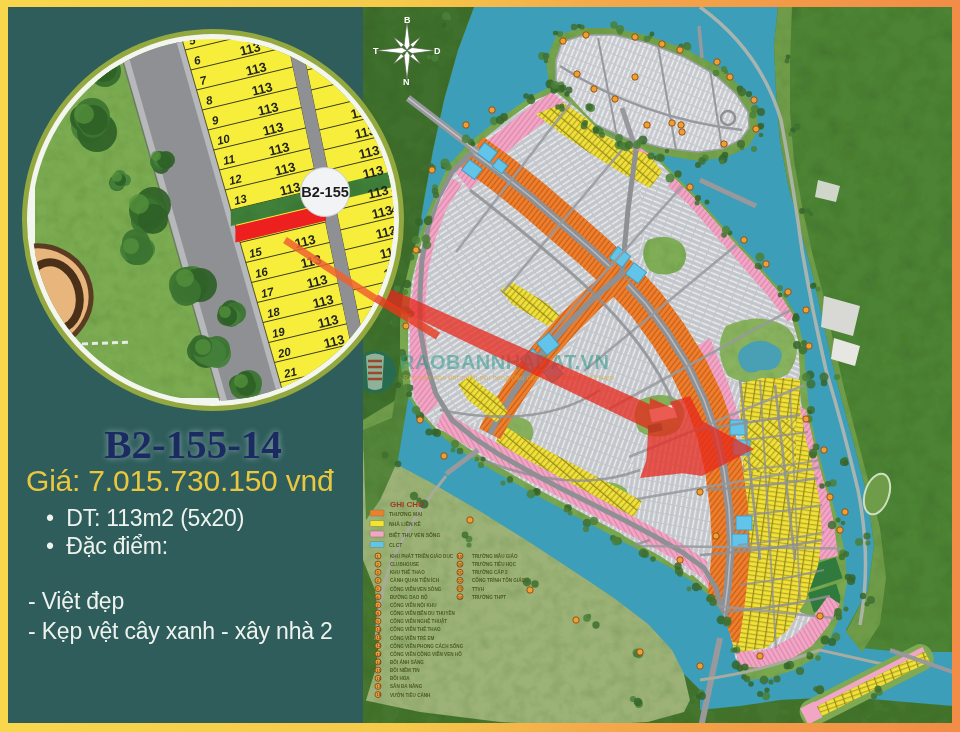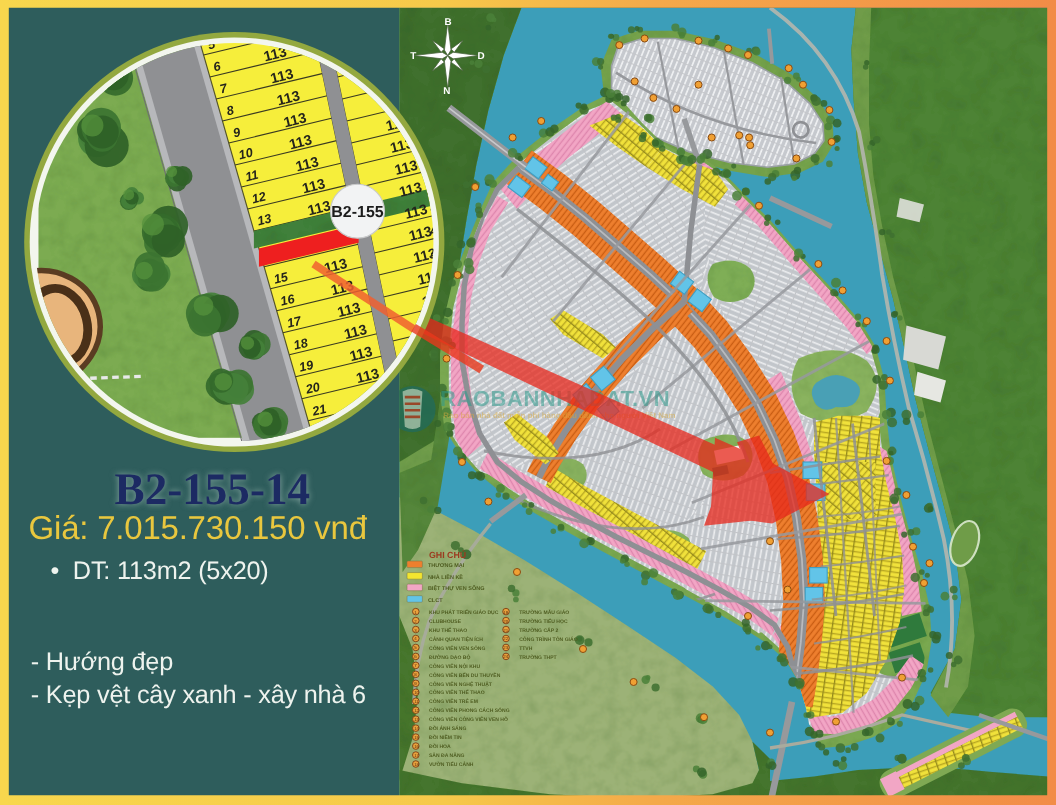--- a/index.html
+++ b/index.html
@@ -969,17 +969,18 @@
 
 <path d="M0,0 H960 V732 H0 Z M8,7 H952 V723 H8 Z" fill="url(#frameg)" fill-rule="evenodd"></path>
 </svg>
 
 <div class="txt" style="left:20px;top:420px;width:346px;text-align:center;font-family:'Liberation Serif',serif;font-weight:bold;font-size:41px;color:#1c2a63;text-shadow:0 0 6px rgba(210,230,220,0.55);">B2-155-14</div>
 
 <div class="txt" style="left:26px;top:464px;font-size:30px;letter-spacing:-0.2px;color:#e9c73e;">Giá: 7.015.730.150 vnđ</div>
 
 <div class="txt" style="left:46px;top:504px;font-size:23px;line-height:28.4px;letter-spacing:-0.2px;">
 <div>•&nbsp; DT: 113m2 (5x20)</div>
+<div>•&nbsp; Đặc điểm:</div>
 </div>
 
 <div class="txt" style="left:28px;top:586px;font-size:23px;line-height:30.4px;letter-spacing:-0.2px;">
-<div>- Hướng đẹp</div>
-<div>- Kẹp vệt cây xanh - xây nhà 6</div>
+<div>- Việt đẹp</div>
+<div>- Kẹp vệt cây xanh - xây nhà 2</div>
 </div>
 </body></html>

